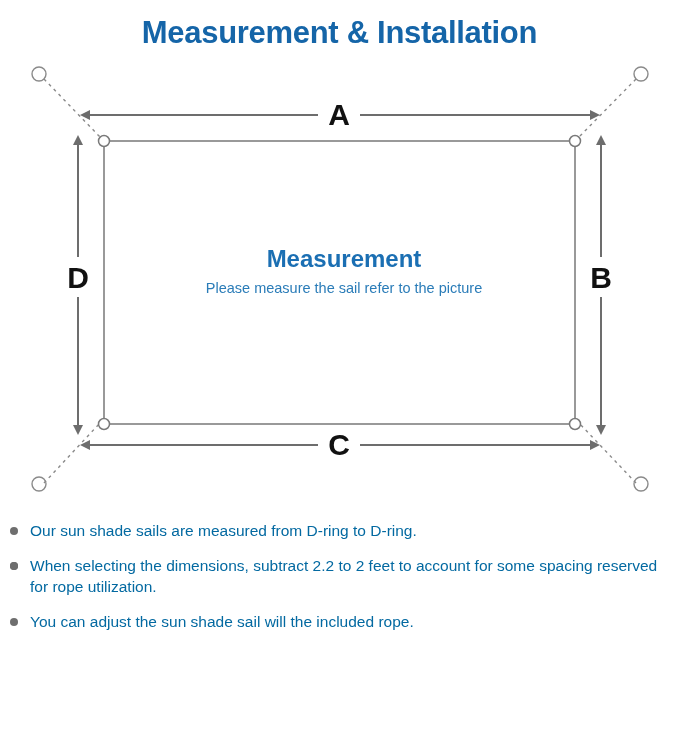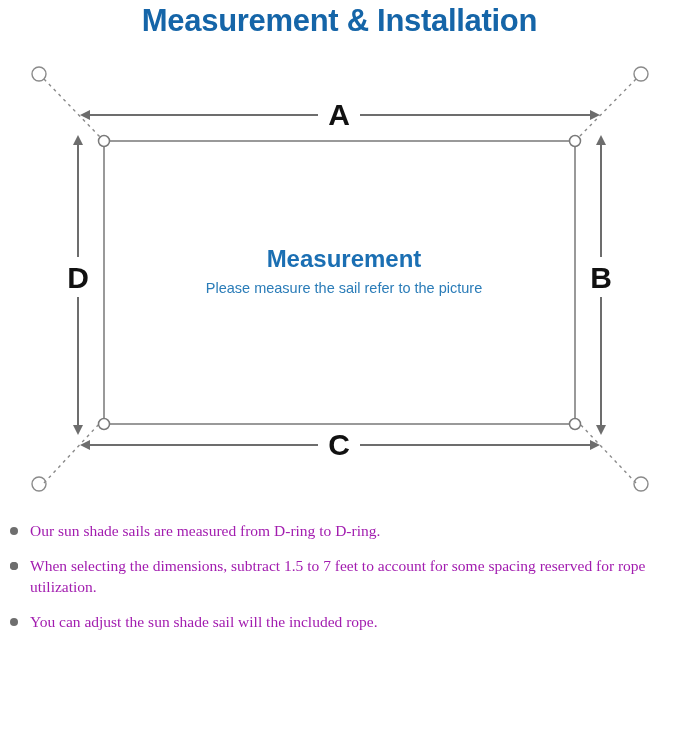--- a/index.html
+++ b/index.html
@@ -19,21 +19,21 @@
     position: absolute;
     left: 0;
     top: 0;
     width: 679px;
     text-align: center;
     font-size: 31px;
     font-weight: bold;
     color: #1565a8;
     letter-spacing: -0.3px;
     line-height: 40px;
-    padding-top: 1px;
+    padding-top: 13px;
     white-space: nowrap;
   }
 
   #diagram-wrap {
     position: absolute;
     left: 0;
     top: 45px;
     width: 679px;
     height: 470px;
   }
@@ -63,24 +63,24 @@
     position: absolute;
     left: 0;
     top: 520px;
     width: 679px;
   }
   .note-item {
     position: relative;
     padding-left: 30px;
     padding-right: 8px;
     margin-bottom: 14px;
-    color: #a21caf;
+    color: #0369a1;
     font-size: 15.5px;
     line-height: 21px;
-    font-family: Liberation Serif, serif;
+    font-family: Liberation Sans, sans-serif;
   }
   .note-bullet {
     position: absolute;
     left: 10px;
     top: 7px;
     width: 8px;
     height: 8px;
     border-radius: 50%;
     background: #6e6e6e;
   }
@@ -156,19 +156,19 @@
 <div id="notes-list">
   <div class="note-item">
     <span class="note-bullet"></span>
     <span>Our sun shade sails are measured from D-ring to D-ring.</span>
   </div>
   <div class="note-item">
     <span class="note-bullet"></span>
   </div>
   <div class="note-item">
     <span class="note-bullet"></span>
-    <span>When selecting the dimensions, subtract 1.5 to 7 feet to account for some spacing reserved for rope utilization.</span>
+    <span>When selecting the dimensions, subtract 2.2 to 2 feet to account for some spacing reserved for rope utilization.</span>
   </div>
   <div class="note-item">
     <span class="note-bullet"></span>
     <span>You can adjust the sun shade sail will the included rope.</span>
   </div>
 </div>
 
 </body></html>

